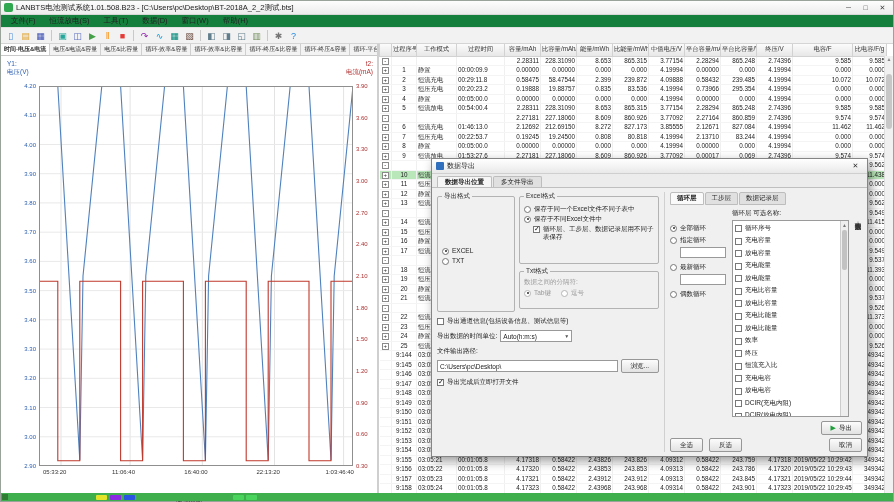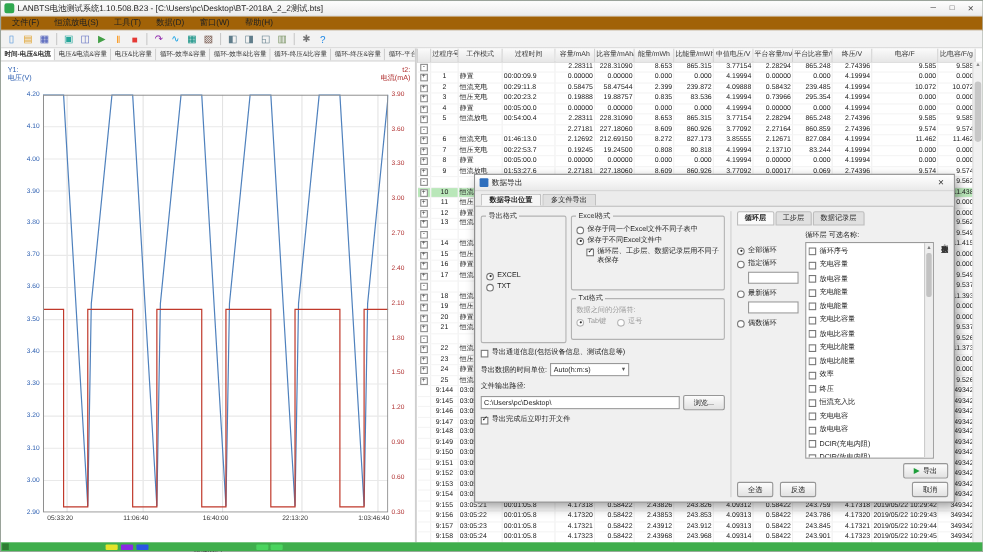--- a/index.html
+++ b/index.html
@@ -6,21 +6,21 @@
   html,body{width:894px;height:502px;overflow:hidden}
   body{font-family:"Liberation Sans","DejaVu Sans",sans-serif;background:#e8e8e8;position:relative;color:#222}
   #app{position:absolute;inset:0;background:#f0f0f0;border:1px solid #9aa39a}
 
   .titlebar{height:14px;background:linear-gradient(#fdfdfd,#ececec);display:flex;align-items:center;padding:0 2px;font-size:7.5px;border-bottom:1px solid #d7d7d7}
   .app-icon{width:9px;height:9px;background:#2fa84f;border-radius:2px;margin:0 3px 0 1px;flex:none}
   .title-text{white-space:nowrap;overflow:hidden}
   .win-controls{margin-left:auto;display:flex}
   .win-btn{width:17px;height:12px;display:flex;align-items:center;justify-content:center;font-size:7px;color:#444}
 
-  .menubar{height:13px;display:flex;align-items:center;background:#a16207;border-bottom:1px solid #e2e2e2;font-size:7.5px;padding:0 3px}
+  .menubar{height:13px;display:flex;align-items:center;background:#15803d;border-bottom:1px solid #e2e2e2;font-size:7.5px;padding:0 3px}
   .menu-item{padding:0 7px;height:100%;display:flex;align-items:center}
 
   .toolbar{height:16px;display:flex;align-items:center;background:#f2f2f2;border-bottom:1px solid #d5d5d5;padding:0 3px;gap:2px}
   .tool-icon{width:13px;height:13px;display:flex;align-items:center;justify-content:center;font-size:9px;border:1px solid transparent;border-radius:2px}
   .tool-sep{width:1px;height:11px;background:#c9c9c9;margin:0 2px}
 
   .main{position:absolute;top:43px;left:0;right:0;bottom:8px;display:flex}
   .left-panel{width:378px;flex:none;position:relative;background:#fff;border-right:2px solid #cfcfcf}
   .chart-tabs{height:12px;display:flex;background:#ececec;border-bottom:1px solid #c9c9c9;font-size:6px;overflow:hidden}
   .chart-tab{padding:0 3px;display:flex;align-items:center;white-space:nowrap;border-right:1px solid #cfcfcf;background:#f3f3f3;color:#333}
@@ -94,21 +94,21 @@
   .dlg-btnrow{display:flex;gap:6px;justify-content:flex-end;align-items:center}
   .dlg-btnrow .spacer{flex:1}
 </style>
 </head>
 <body>
 
 <div id="app">
 
   <div class="titlebar">
     <span class="app-icon"></span>
-    <span class="title-text">LANBTS电池测试系统1.10.508.B23 - [C:\Users\pc\Desktop\BT-2018A_2_2测试.bts]</span>
+    <span class="title-text">LANBTS电池测试系统1.01.508.B23 - [C:\Users\pc\Desktop\BT-2018A_2_2测试.bts]</span>
     <div class="win-controls">
       <span class="win-btn">─</span>
       <span class="win-btn">□</span>
       <span class="win-btn">✕</span>
     </div>
   </div>
 
   <div class="menubar" id="menubar">
       <div class="menu-item">文件(F)</div>
       <div class="menu-item">恒流放电(S)</div>

